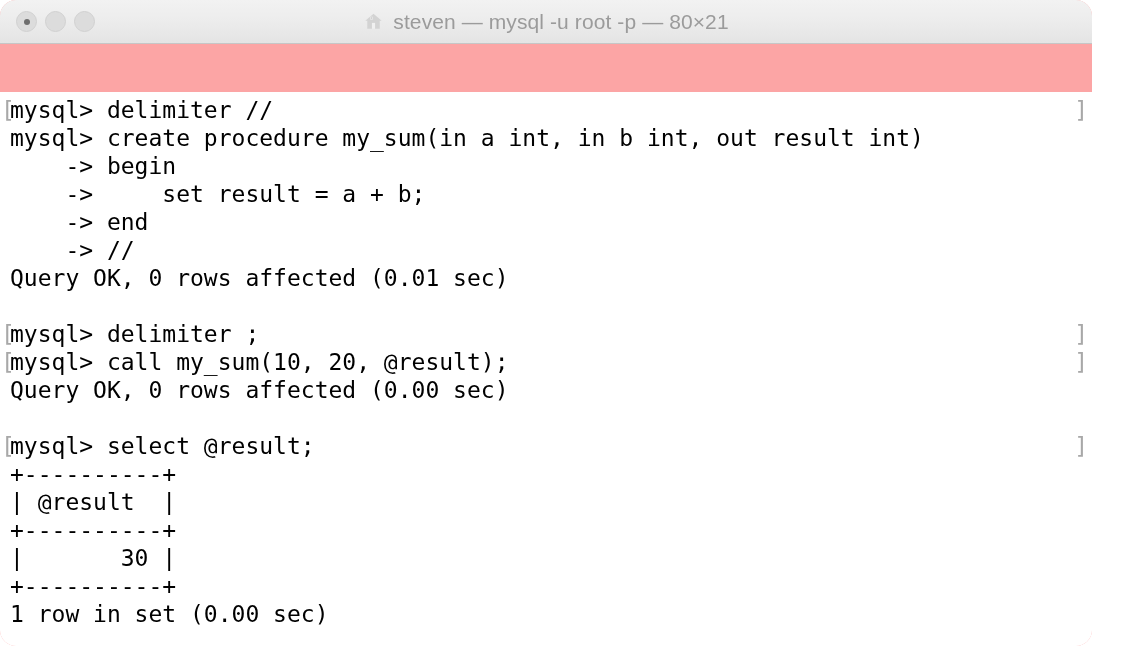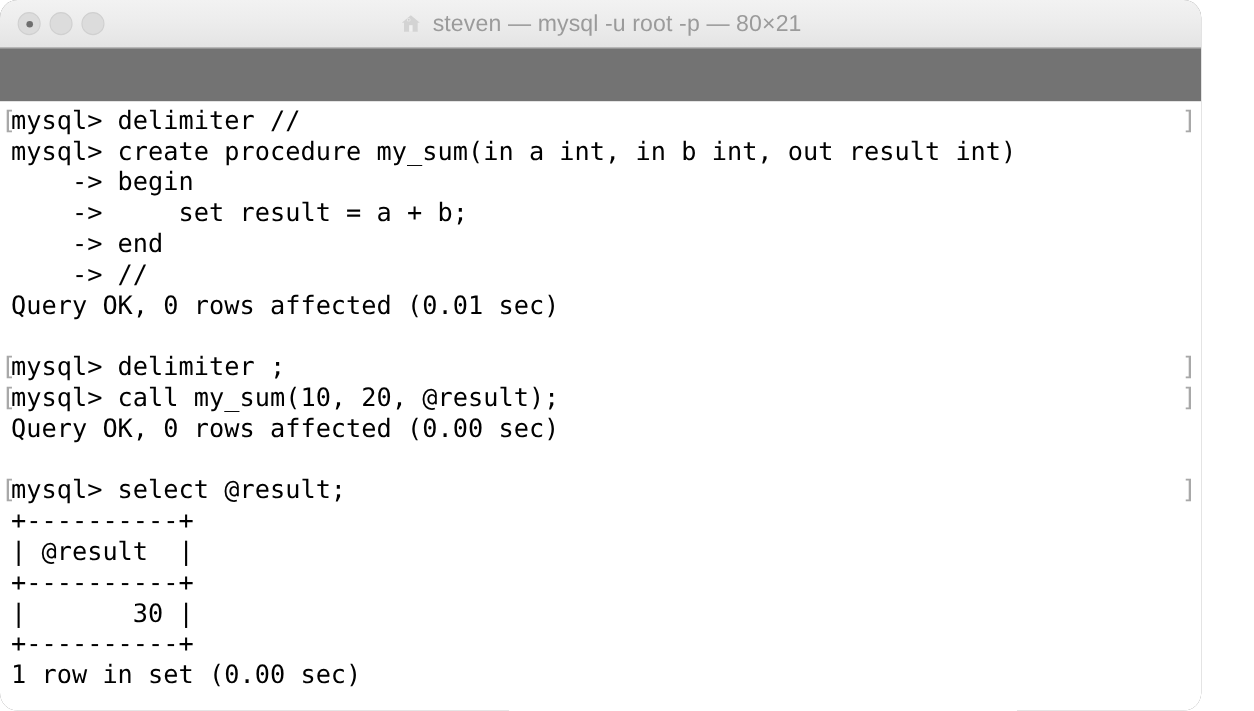--- a/index.html
+++ b/index.html
@@ -11,21 +11,21 @@
     width: 1140px;
     height: 646px;
     overflow: hidden;
     font-family: "DejaVu Sans Mono", monospace;
   }
 
   #window {
     position: relative;
     width: 1092px;
     height: 646px;
-    background: #737373;
+    background: #fca5a5;
     overflow: hidden;
     border-radius: 16px;
   }
 
   
   #titlebar {
     position: relative;
     height: 44px;
     box-sizing: border-box;
     background: linear-gradient(to bottom, #f2f2f2 0%, #ececec 50%, #e4e4e4 100%);

